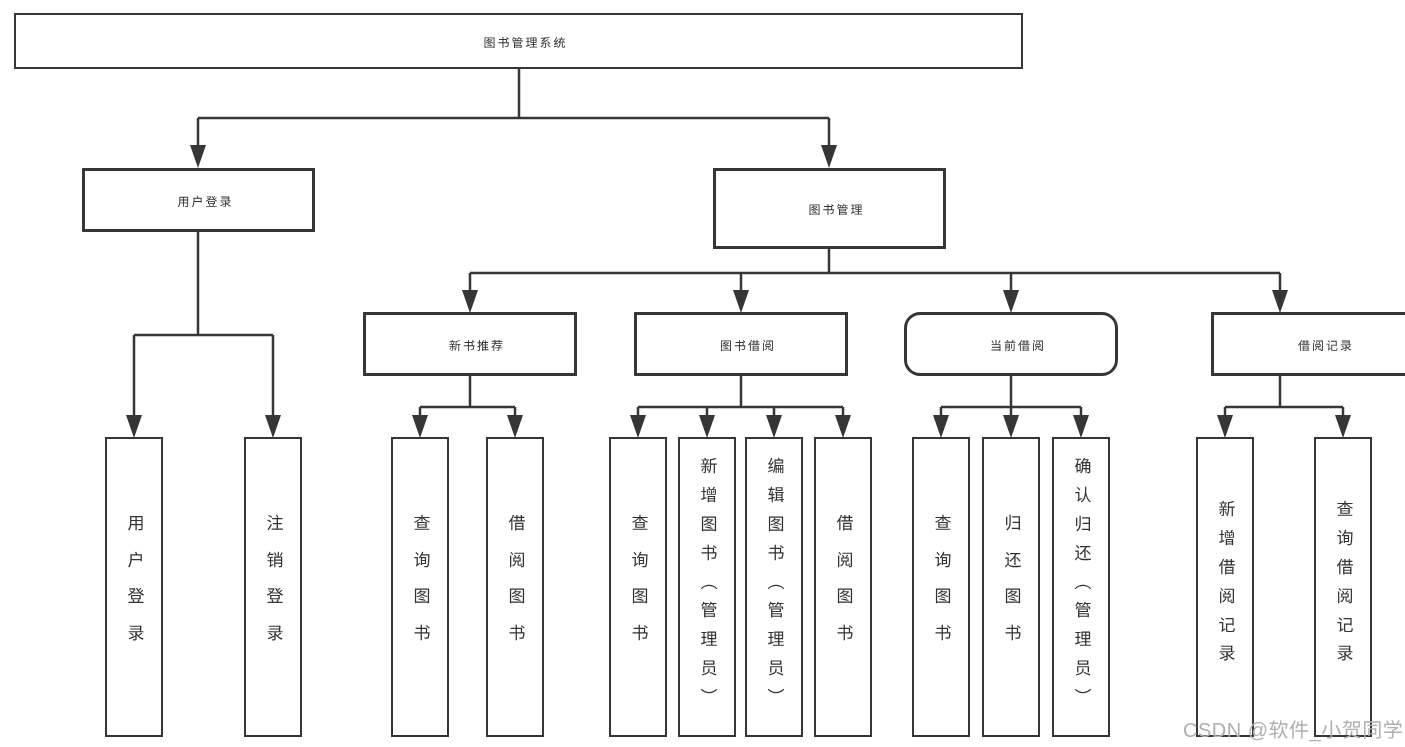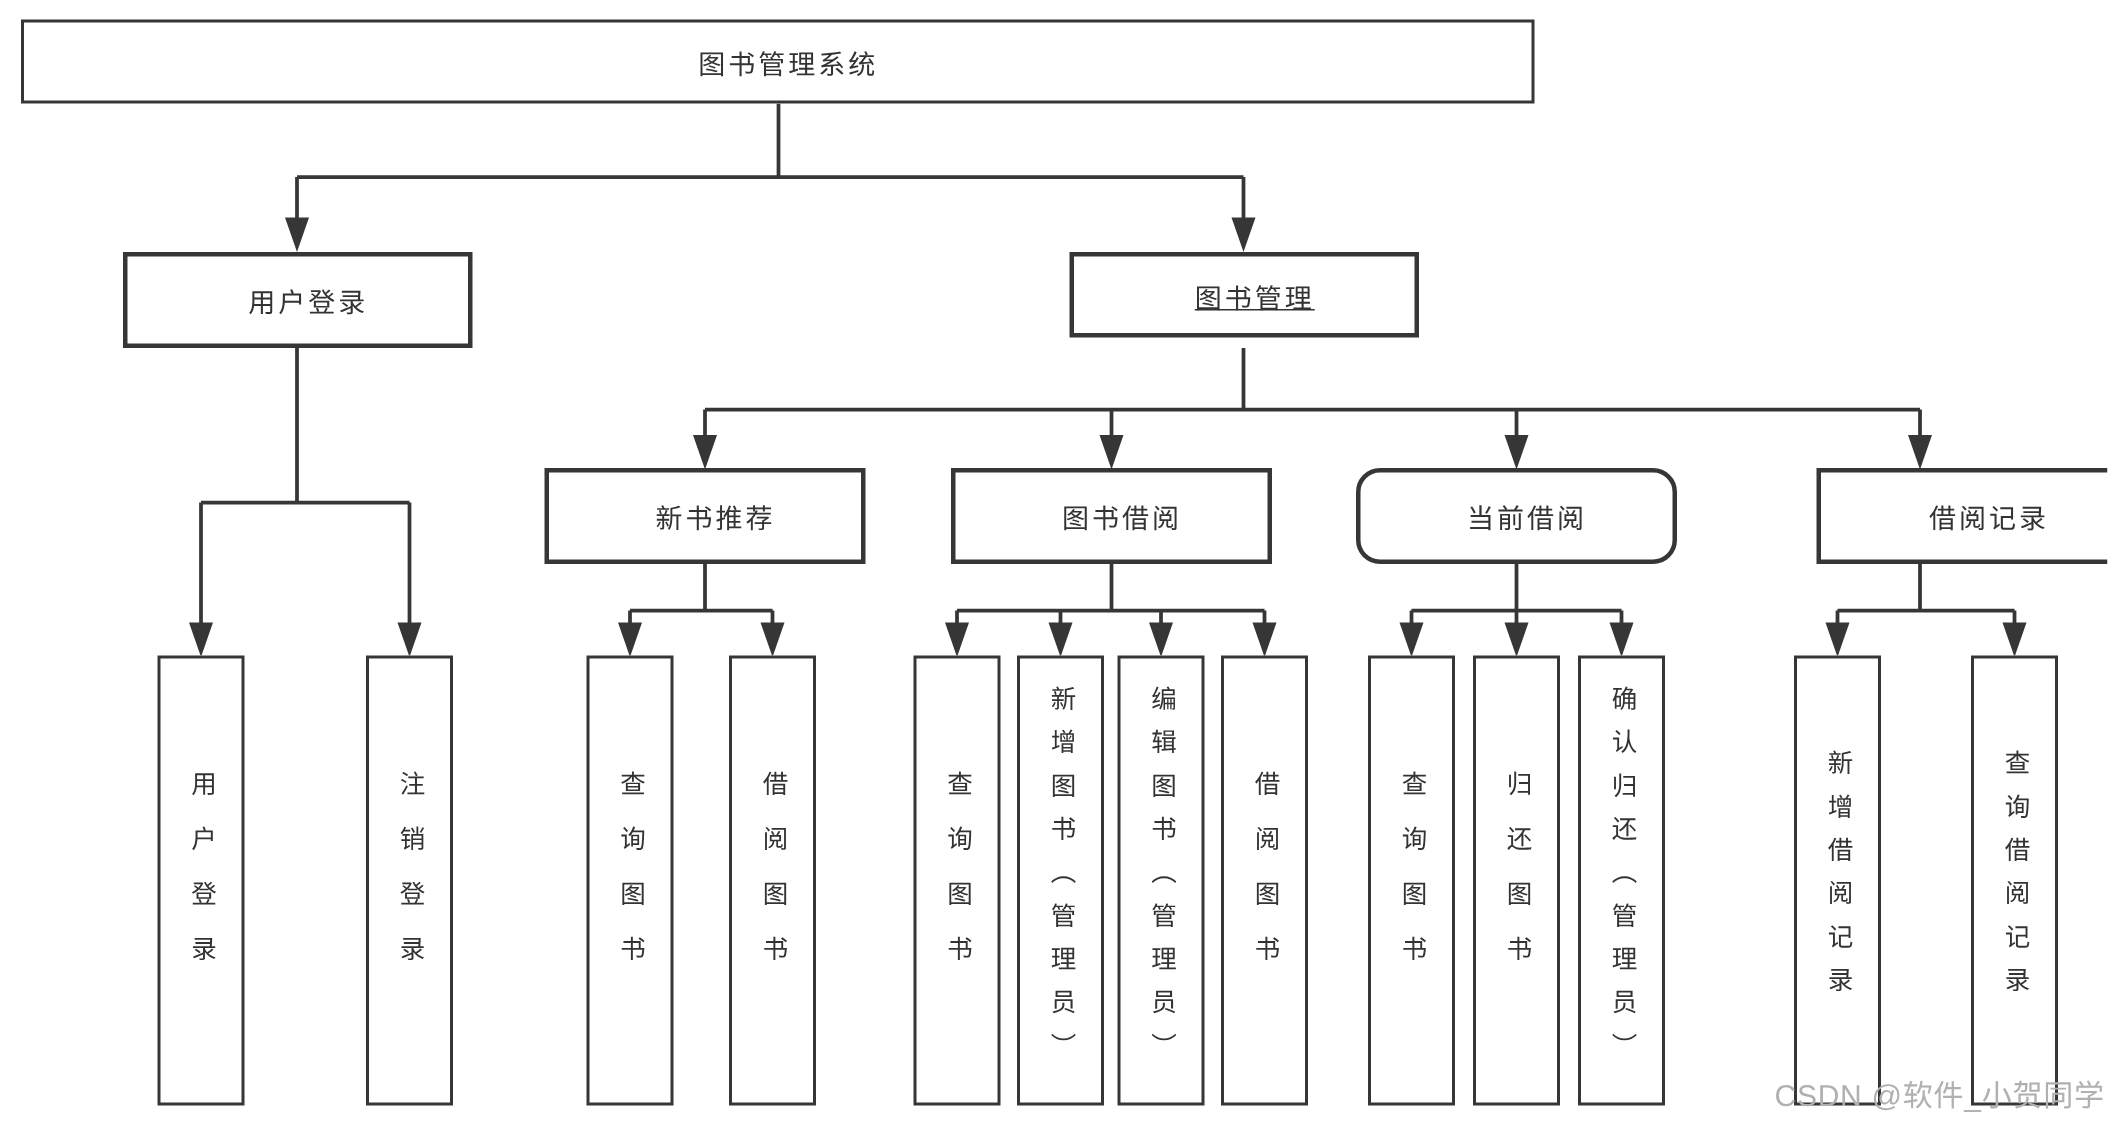--- a/index.html
+++ b/index.html
@@ -19,21 +19,21 @@
   .node {
     position: absolute;
     background: #ffffff;
     border: 3px solid #363636;
     display: flex;
     align-items: center;
     justify-content: center;
     z-index: 2;
   }
   .root { border-width: 2px; }
-  .hbox { font-size: 18px; letter-spacing: 2px; padding-left: 14px; }
+  .hbox { font-size: 12px; letter-spacing: 2px; padding-left: 14px; }
   .vbox {
     top: 437px;
     width: 58px;
     height: 300px;
     border-width: 2.5px;
     font-size: 17px;
   }
   .vtext {
     writing-mode: vertical-rl;
     text-orientation: mixed;
@@ -87,21 +87,21 @@
     <polygon points="1335,415 1351,415 1343,438"></polygon>
   </svg>
 
   <div class="node hbox root" style="left:14px; top:13px; width:1009px; height:56px;">
     <span>图书管理系统</span>
   </div>
 
   <div class="node hbox" style="left:82px; top:168px; width:233px; height:64px;">
     <span>用户登录</span>
   </div>
-  <div class="node hbox" style="left:713px; top:168px; width:233px; height:57px;text-decoration:underline;">
+  <div class="node hbox" style="left:713px; top:168px; width:233px; height:81px;">
     <span>图书管理</span>
   </div>
 
   <div class="node hbox" style="left:363px; top:312px; width:214px; height:64px;">
     <span>新书推荐</span>
   </div>
   <div class="node hbox" style="left:634px; top:312px; width:214px; height:64px;">
     <span>图书借阅</span>
   </div>
   <div class="node hbox" style="left:904px; top:312px; width:214px; height:64px;border-radius:16px;">

